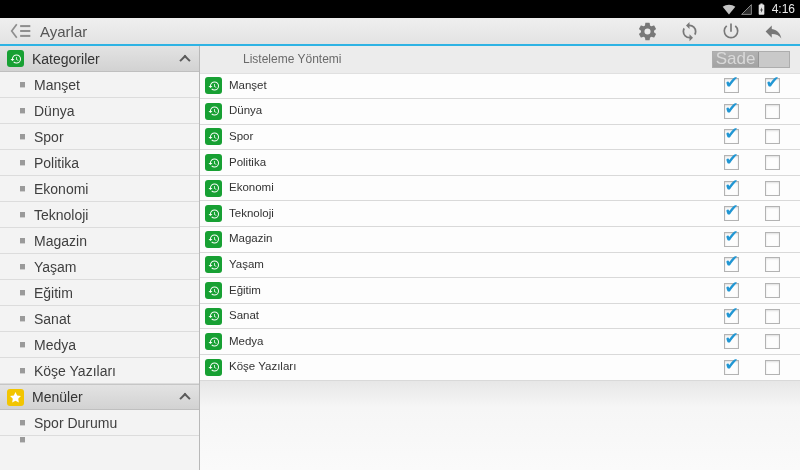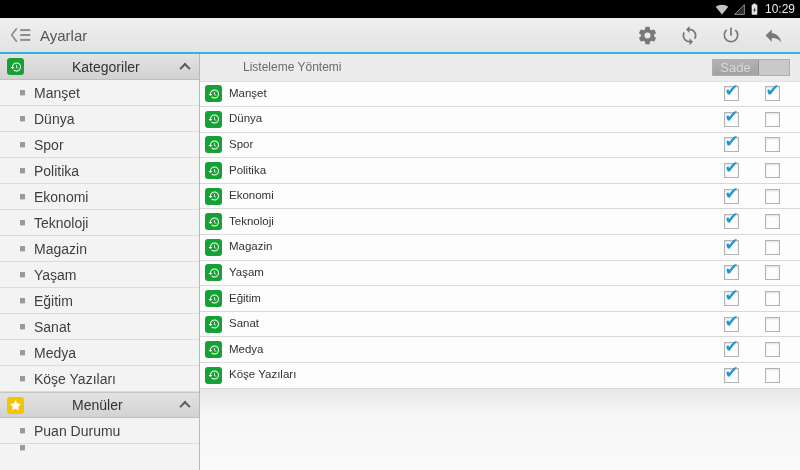--- a/index.html
+++ b/index.html
@@ -8,62 +8,62 @@
   .screen { position:relative; width:800px; height:470px; background:#ececec; overflow:hidden;
             display:flex; flex-direction:column; }
 
   
   .status-bar { height:18px; background:#000; display:flex; align-items:center;
                 justify-content:flex-end; padding:0 5px; gap:4px; flex:0 0 auto; }
   .status-bar svg { display:block; }
   .sb-time { color:#e8e8e8; font-size:12px; line-height:1; margin-left:2px; }
 
   
-  .action-bar { height:36px; flex:0 0 auto; background:linear-gradient(#efefef,#e3e3e3);
+  .action-bar { height:28px; flex:0 0 auto; background:linear-gradient(#efefef,#e3e3e3);
                 border-bottom:2px solid #2eb3e4; display:flex; align-items:center;
                 justify-content:space-between; padding:0 6px 0 4px;gap:7px; }
   .ab-left { display:flex; align-items:center; gap:8px; cursor:pointer; height:100%; padding:0 6px; }
   .ab-title { font-size:15px; color:#565656; }
   .ab-actions { display:flex; align-items:center; }
   .ab-btn { background:none; border:none; width:42px; height:28px; display:flex;
             align-items:center; justify-content:center; cursor:pointer; }
   .ab-btn svg { display:block; }
 
   
   .body { flex:1; display:flex; min-height:0; }
 
   
   .sidebar { width:200px; flex:0 0 auto; background:#f3f3f3; border-right:1px solid #b8b8b8;
              overflow:hidden; }
   .side-section { height:26px; display:flex; align-items:center; gap:8px; padding:0 10px 0 7px;
                   background:linear-gradient(#e3e3e3,#d2d2d2); border-top:1px solid #c6c6c6;
                   border-bottom:1px solid #bfbfbf; cursor:pointer; }
   .side-section:first-child { border-top:none; }
-  .sec-label { flex:1; font-size:14px; color:#333;margin-left:40px; }
+  .sec-label { flex:1; font-size:14px; color:#333; }
   .chev { width:8px; height:8px; border-left:2px solid #5a5a5a; border-top:2px solid #5a5a5a;
           transform:rotate(45deg) translate(1px,1px); }
   .side-item { height:26px; display:flex; align-items:center; gap:9px; padding:0 10px 0 20px;
                border-bottom:1px solid #dcdcdc; background:#f3f3f3; cursor:pointer; }
   .bullet { width:5px; height:5px; background:#9a9a9a; box-shadow:0 1px 0 #cfcfcf; flex:0 0 auto; }
   .side-label { font-size:14px; color:#3f3f3f; white-space:nowrap; }
   .side-item.partial { height:6px; border-bottom:none; }
 
   .icon-box { width:17px; height:17px; border-radius:3px; display:flex; align-items:center;
               justify-content:center; flex:0 0 auto; }
   .icon-box svg { display:block; }
 
   
   .main { flex:1; display:flex; flex-direction:column; background:#ececec; min-width:0; }
   .pref-row { height:27.5px; flex:0 0 auto; display:flex; align-items:center;
               justify-content:space-between; padding:0 10px 0 11px; border-bottom:1px solid #e0e0e0; }
   .pref-label { font-size:12px; color:#6a6a6a;margin-left:32px; }
   .switch { display:flex; height:17px; width:78px; cursor:pointer;
             border:1px solid #adadad; background:#c9c9c9; }
   .switch-thumb { width:46px; background:linear-gradient(#b2b2b2,#a2a2a2); border-right:1px solid #949494;
-                  color:#d9d9d9; font-size:13px; display:flex; align-items:center; justify-content:center; }
+                  color:#d9d9d9; font-size:17px; display:flex; align-items:center; justify-content:center; }
   .switch-track { flex:1; background:#c9c9c9; }
 
   .thead { height:24px; flex:0 0 auto; background:#4f4f51; color:#fff; display:flex;
            align-items:center; padding:0 6px 0 10px; font-size:11.5px; }
   .th-cat { flex:1; }
   .col { width:38px; text-align:center; font-size:11px; }
   .col.b { width:44px; }
 
   .trows { flex:0 0 auto; }
   .trow { min-height:25.6px; background:#fdfdfd; display:flex; align-items:center;
@@ -87,21 +87,21 @@
     <svg width="14" height="13" viewBox="0 0 24 24">
       <path d="M12 21 23.64 7.04C20.4 4.53 16.36 3 12 3S3.6 4.53.36 7.04L12 21z" fill="#c3c3c3"></path>
     </svg>
     <svg width="13" height="13" viewBox="0 0 24 24">
       <path d="M21 21V3L3 21h18z" fill="#2b2b2b" stroke="#9a9a9a" stroke-width="1.6"></path>
     </svg>
     <svg width="9" height="14" viewBox="0 0 16 24">
       <path d="M11.67 4H10V2H6v2H4.33C3.6 4 3 4.6 3 5.33v15.34C3 21.4 3.6 22 4.33 22h7.34c.73 0 1.33-.6 1.33-1.33V5.33C13 4.6 12.4 4 11.67 4z" fill="#e3e3e3"></path>
       <path d="M8.8 9 5.5 14.5h2L6.8 19l3.7-6h-2L8.8 9z" fill="#3a3a3a"></path>
     </svg>
-    <span class="sb-time">10:29</span>
+    <span class="sb-time">4:16</span>
   </div>
 
   <div class="action-bar">
     <div class="ab-left">
       <svg width="22" height="18" viewBox="0 0 26 20">
         <path d="M8 2 2 10l6 8" fill="none" stroke="#8e8e8e" stroke-width="2"></path>
         <rect x="12" y="3" width="12" height="2.4" fill="#8e8e8e"></rect>
         <rect x="12" y="8.8" width="12" height="2.4" fill="#8e8e8e"></rect>
         <rect x="12" y="14.6" width="12" height="2.4" fill="#8e8e8e"></rect>
       </svg>
@@ -197,21 +197,21 @@
     <span class="icon-box star" style="background:#f2c500;">
       <svg width="13" height="13" viewBox="0 0 24 24">
               <path fill="#fff" d="M12 2l3.09 6.26L22 9.27l-5 4.87L18.18 21 12 17.77 5.82 21 7 14.14l-5-4.87 6.91-1.01L12 2z"></path>
             </svg>
     </span>
     <span class="sec-label">Menüler</span>
     <span class="chev"></span>
   </div>
         <div class="side-item">
     <span class="bullet"></span>
-    <span class="side-label">Puan Durumu</span>
+    <span class="side-label">Spor Durumu</span>
   </div>
         <div class="side-item partial">
     <span class="bullet"></span>
     <span class="side-label"></span>
   </div>
       </aside>
 
     <main class="main">
       <div id="prefs">
           <div class="pref-row">

